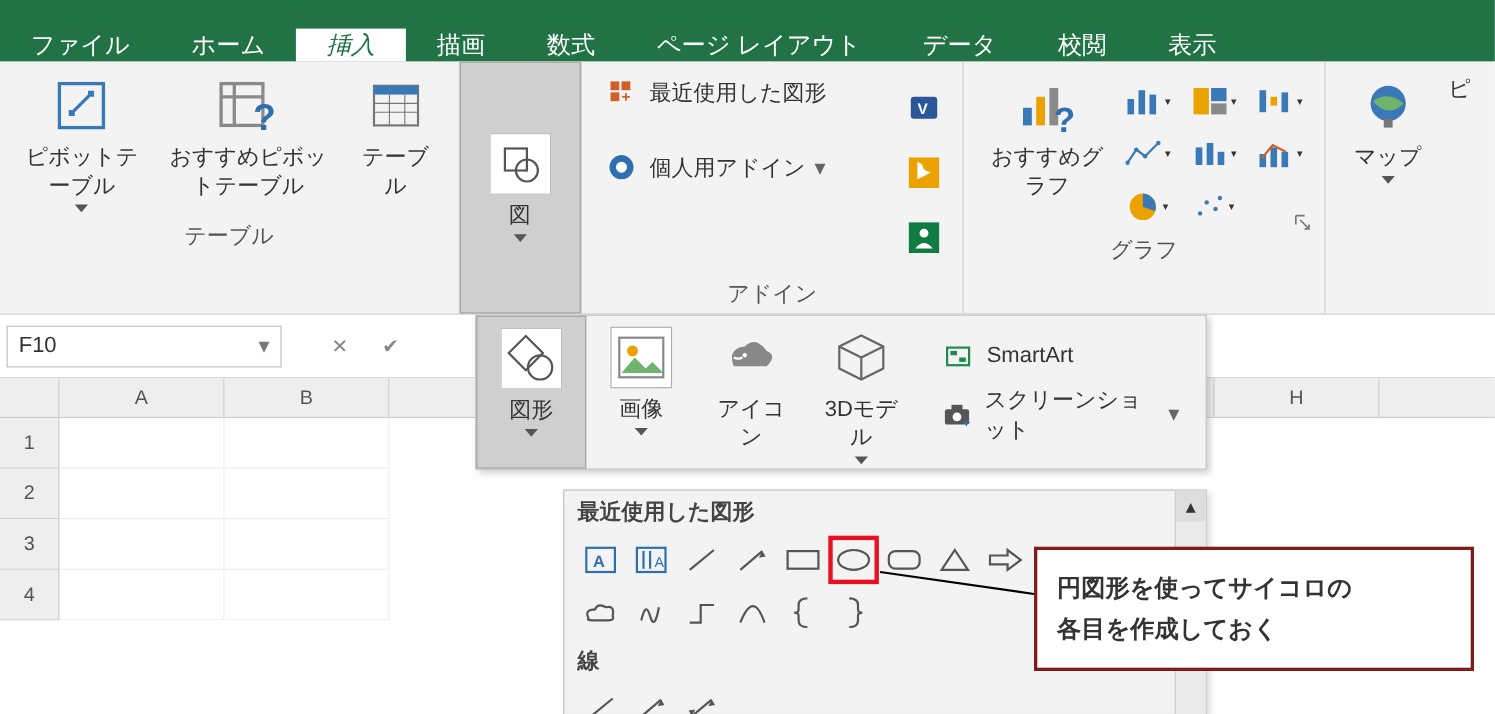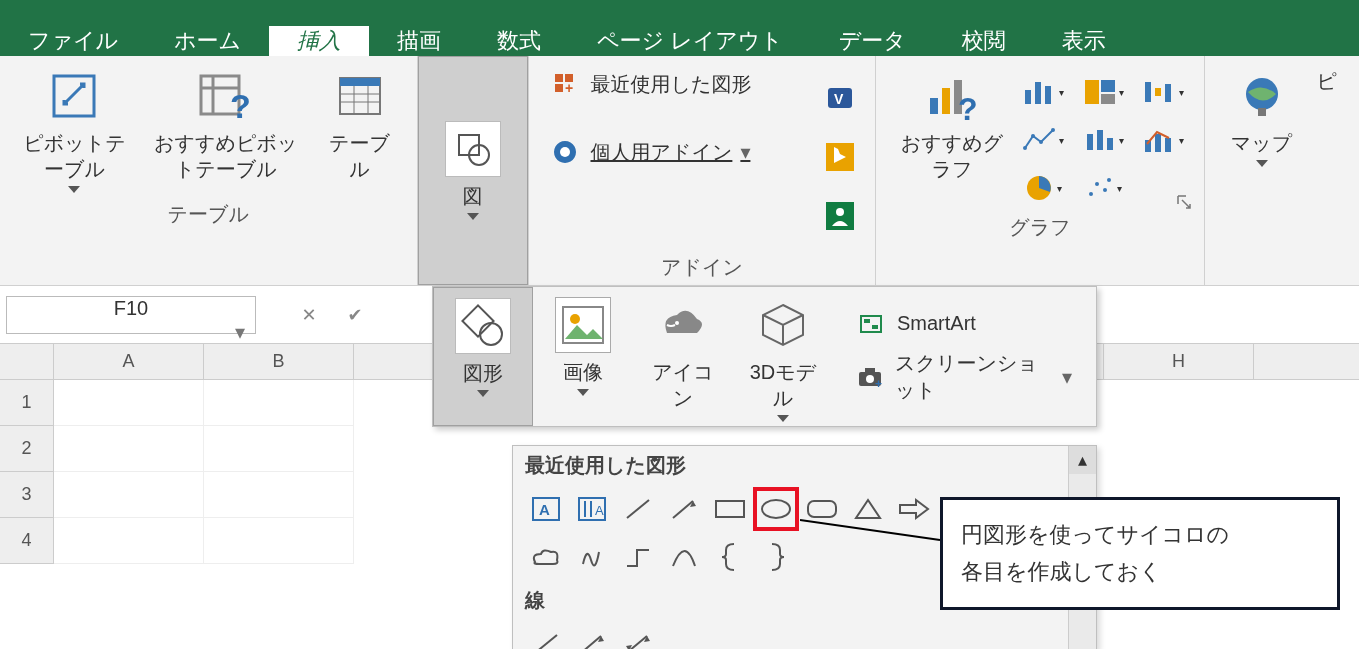--- a/index.html
+++ b/index.html
@@ -138,41 +138,41 @@
     border:4px solid #e81123;
     padding:2px;
   }
 
   
   .callout{
     position:absolute;
     left:940px;
     top:497px;
     width:400px;
-    border:3px solid #0f172a;
+    border:3px solid #7f1d1d;
     background:#fff;
     padding:16px 18px;
     font-size:22px;
-    font-weight:400;
+    font-weight:700;
     line-height:1.7;
     z-index:25;
   }
   .callout-line{
     position:absolute;
     z-index:24;
   }
 
   
   .fbar{
     display:flex;align-items:center;
     height:58px;border-bottom:1px solid #ccc;background:#fff;
   }
   .namebox{
     width:250px;height:38px;border:1px solid #bbb;margin-left:6px;
-    display:flex;align-items:center;padding:0 10px;font-size:20px;flex-direction:column;
+    display:flex;align-items:center;padding:0 10px;font-size:20px;
   }
   .namebox .dd{margin-left:auto;color:#777;}
   .fbar .fx-btn{width:46px;height:38px;display:flex;align-items:center;justify-content:center;color:#888;cursor:pointer;}
   
   .sheet{position:relative;}
   .colhdrs{display:flex;height:36px;background:#eee;border-bottom:1px solid #ccc;}
   .colhdrs .corner{width:54px;border-right:1px solid #ccc;}
   .colhdrs .ch{width:150px;border-right:1px solid #ccc;display:flex;align-items:center;justify-content:center;color:#555;}
   .rows .r{display:flex;height:46px;}
   .rows .rh{width:54px;border-right:1px solid #ccc;border-bottom:1px solid #ccc;background:#eee;display:flex;align-items:center;justify-content:center;color:#555;}
@@ -253,21 +253,21 @@
           <span class="si-ic">
             <svg width="26" height="26">
                 <rect x="3" y="3" width="8" height="8" fill="#d25f2a"></rect>
                 <rect x="13" y="3" width="8" height="8" fill="#d25f2a"></rect>
                 <rect x="3" y="13" width="8" height="8" fill="#d25f2a"></rect>
                 <text x="13" y="22" font-size="14" fill="#d25f2a" font-weight="bold">+</text>
               </svg>
           </span>
           <span>最近使用した図形</span>
         </div>
-        <div class="smallitem" style="margin-top:28px;text-decoration:underline;">
+        <div class="smallitem" style="margin-top:28px;">
           <span class="si-ic">
             <svg width="26" height="26">
                 <path d="M13 2 a11 11 0 1 0 .01 0" fill="#2f6fb0"></path>
                 <circle cx="13" cy="13" r="5" fill="#fff"></circle>
               </svg>
           </span>
           <span>個人用アドイン</span>
           <span style="margin-left:8px;color:#666;">▾</span>
         </div>
       </div>

